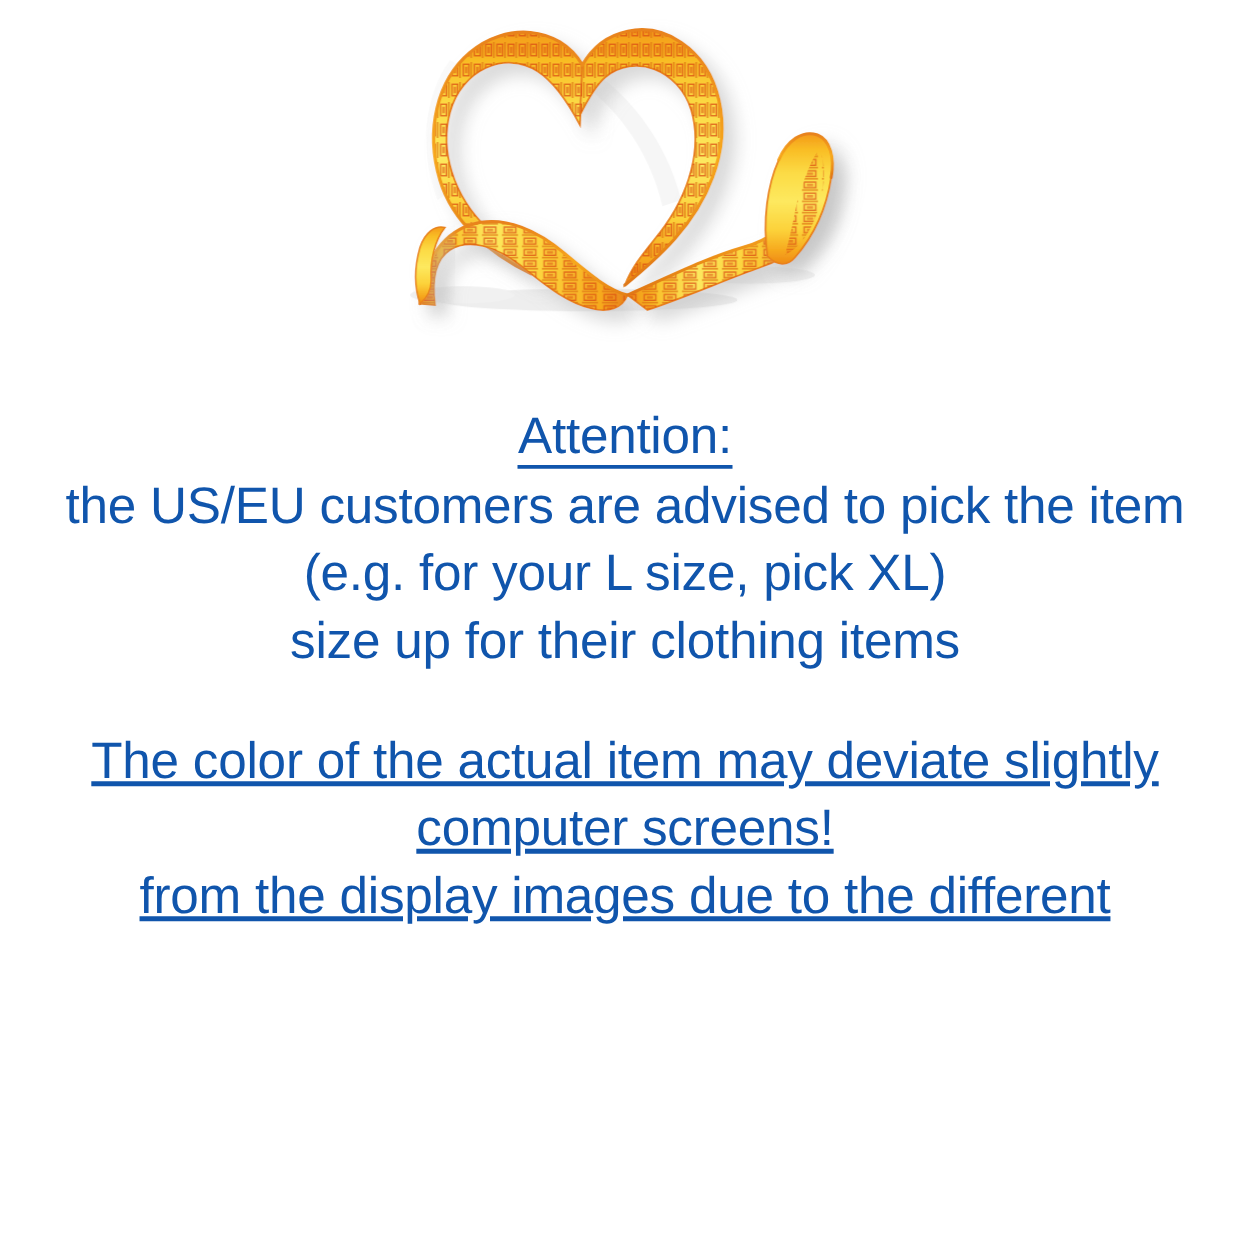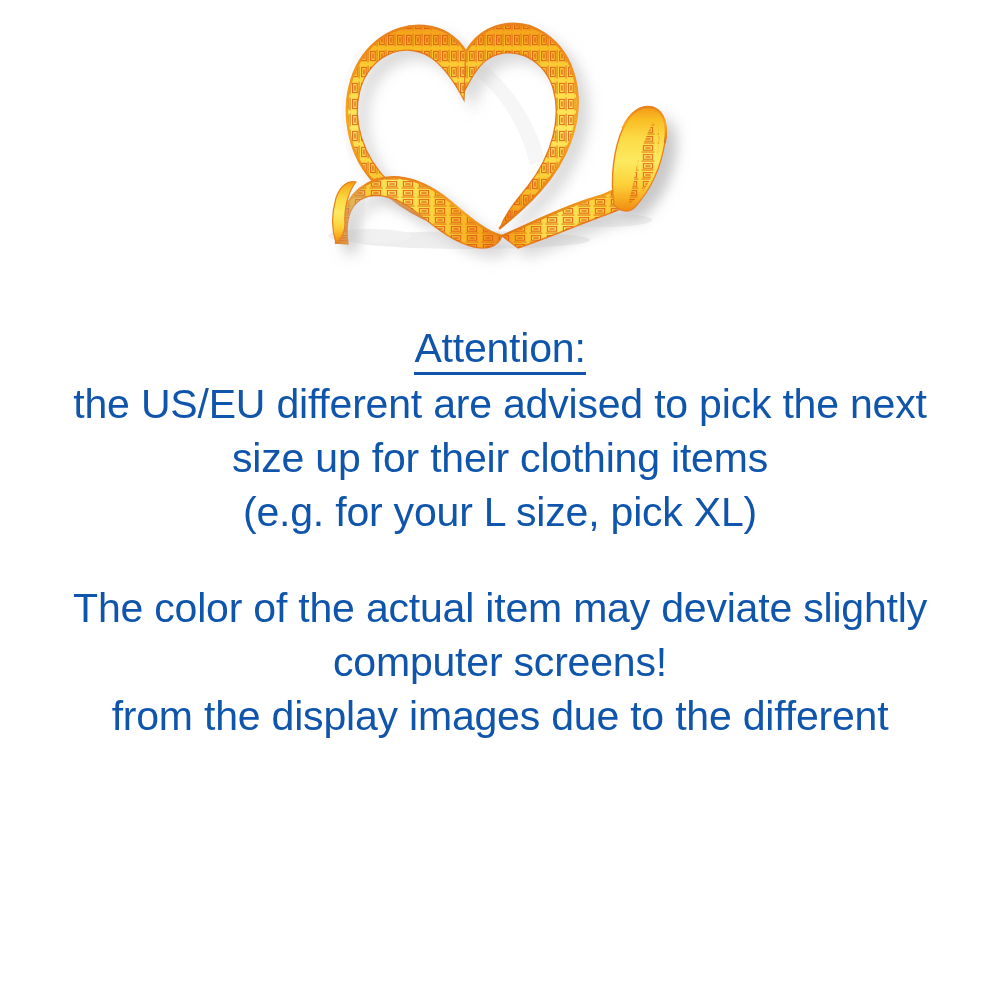--- a/index.html
+++ b/index.html
@@ -57,20 +57,21 @@
   .notice-line.heading-line {
     line-height: 52px;
     margin-bottom: 2px;
   }
   .notice-gap {
     display: block;
     height: 42px;
   }
   .para-2 .notice-line {
     line-height: 54px;
+    text-decoration: underline;
   }
 </style>
 </head>
 <body>
 
 <div id="page">
 
   <div id="tape-illustration">
     <svg viewBox="0 0 1000 300" xmlns="http://www.w3.org/2000/svg" aria-hidden="true">
       <defs>
@@ -232,23 +233,23 @@
     </svg>
   </div>
 
   <div id="notice-block">
 
     <span class="notice-line heading-line">
       <span class="notice-heading">Attention:</span>
     </span>
 
     <div class="para-1">
-      <span class="notice-line">the US/EU different are advised to pick the next</span>
+      <span class="notice-line">the US/EU customers are advised to pick the item</span>
+      <span class="notice-line">(e.g. for your L size, pick XL)</span>
       <span class="notice-line">size up for their clothing items</span>
-      <span class="notice-line">(e.g. for your L size, pick XL)</span>
     </div>
 
     <span class="notice-gap"></span>
 
     <div class="para-2">
       <span class="notice-line">The color of the actual item may deviate slightly</span>
       <span class="notice-line">computer screens!</span>
       <span class="notice-line">from the display images due to the different</span>
     </div>
 

